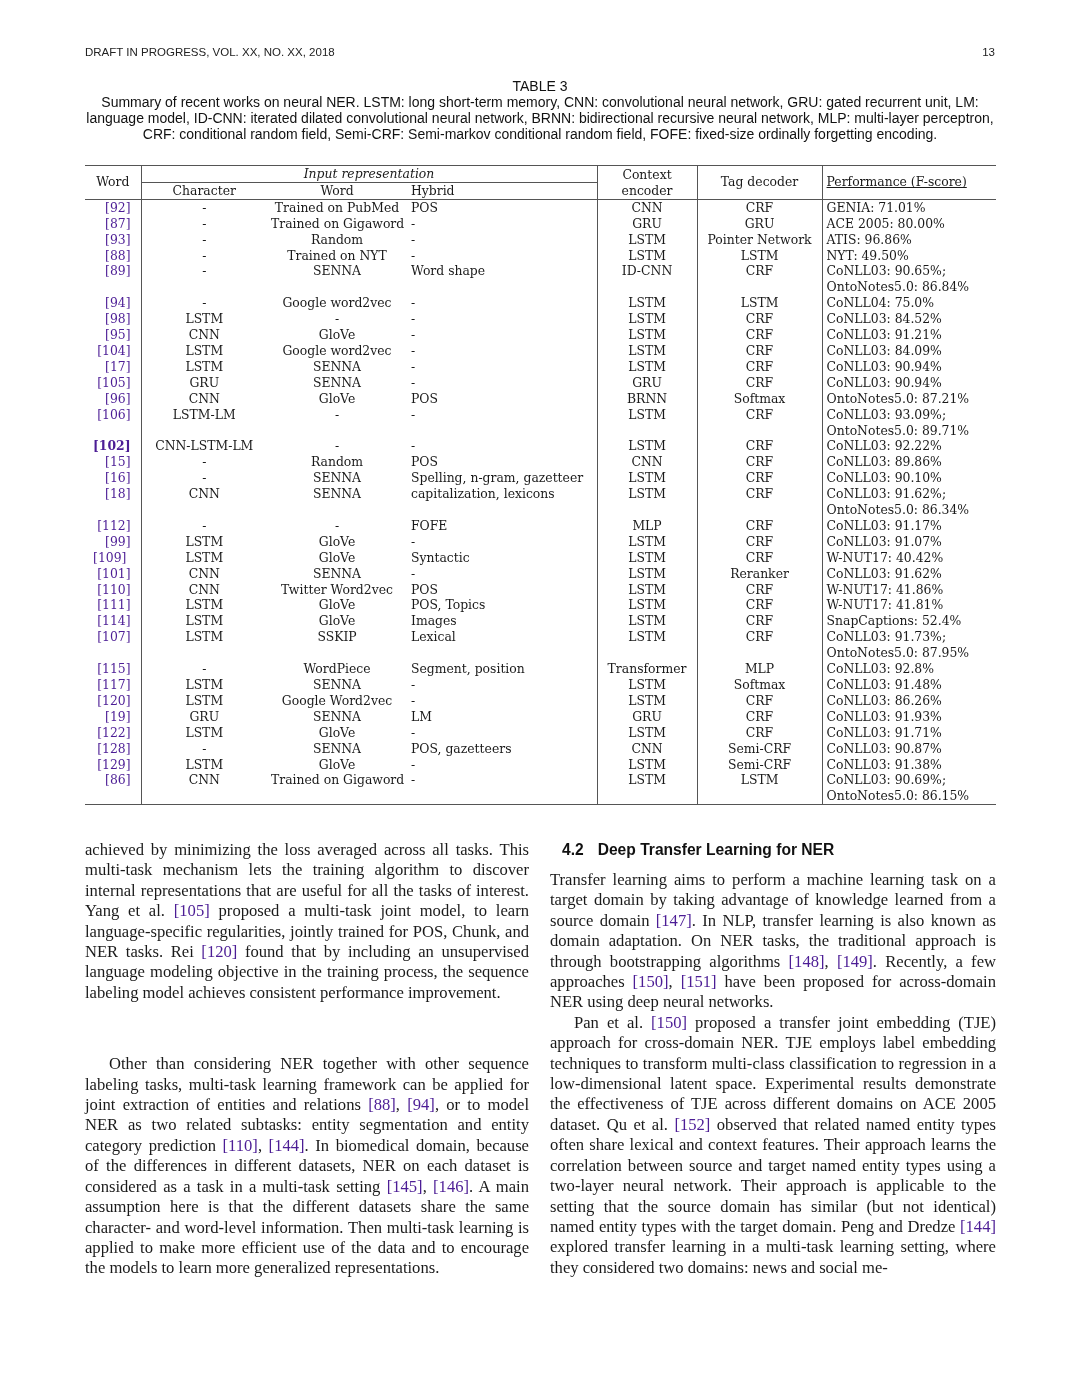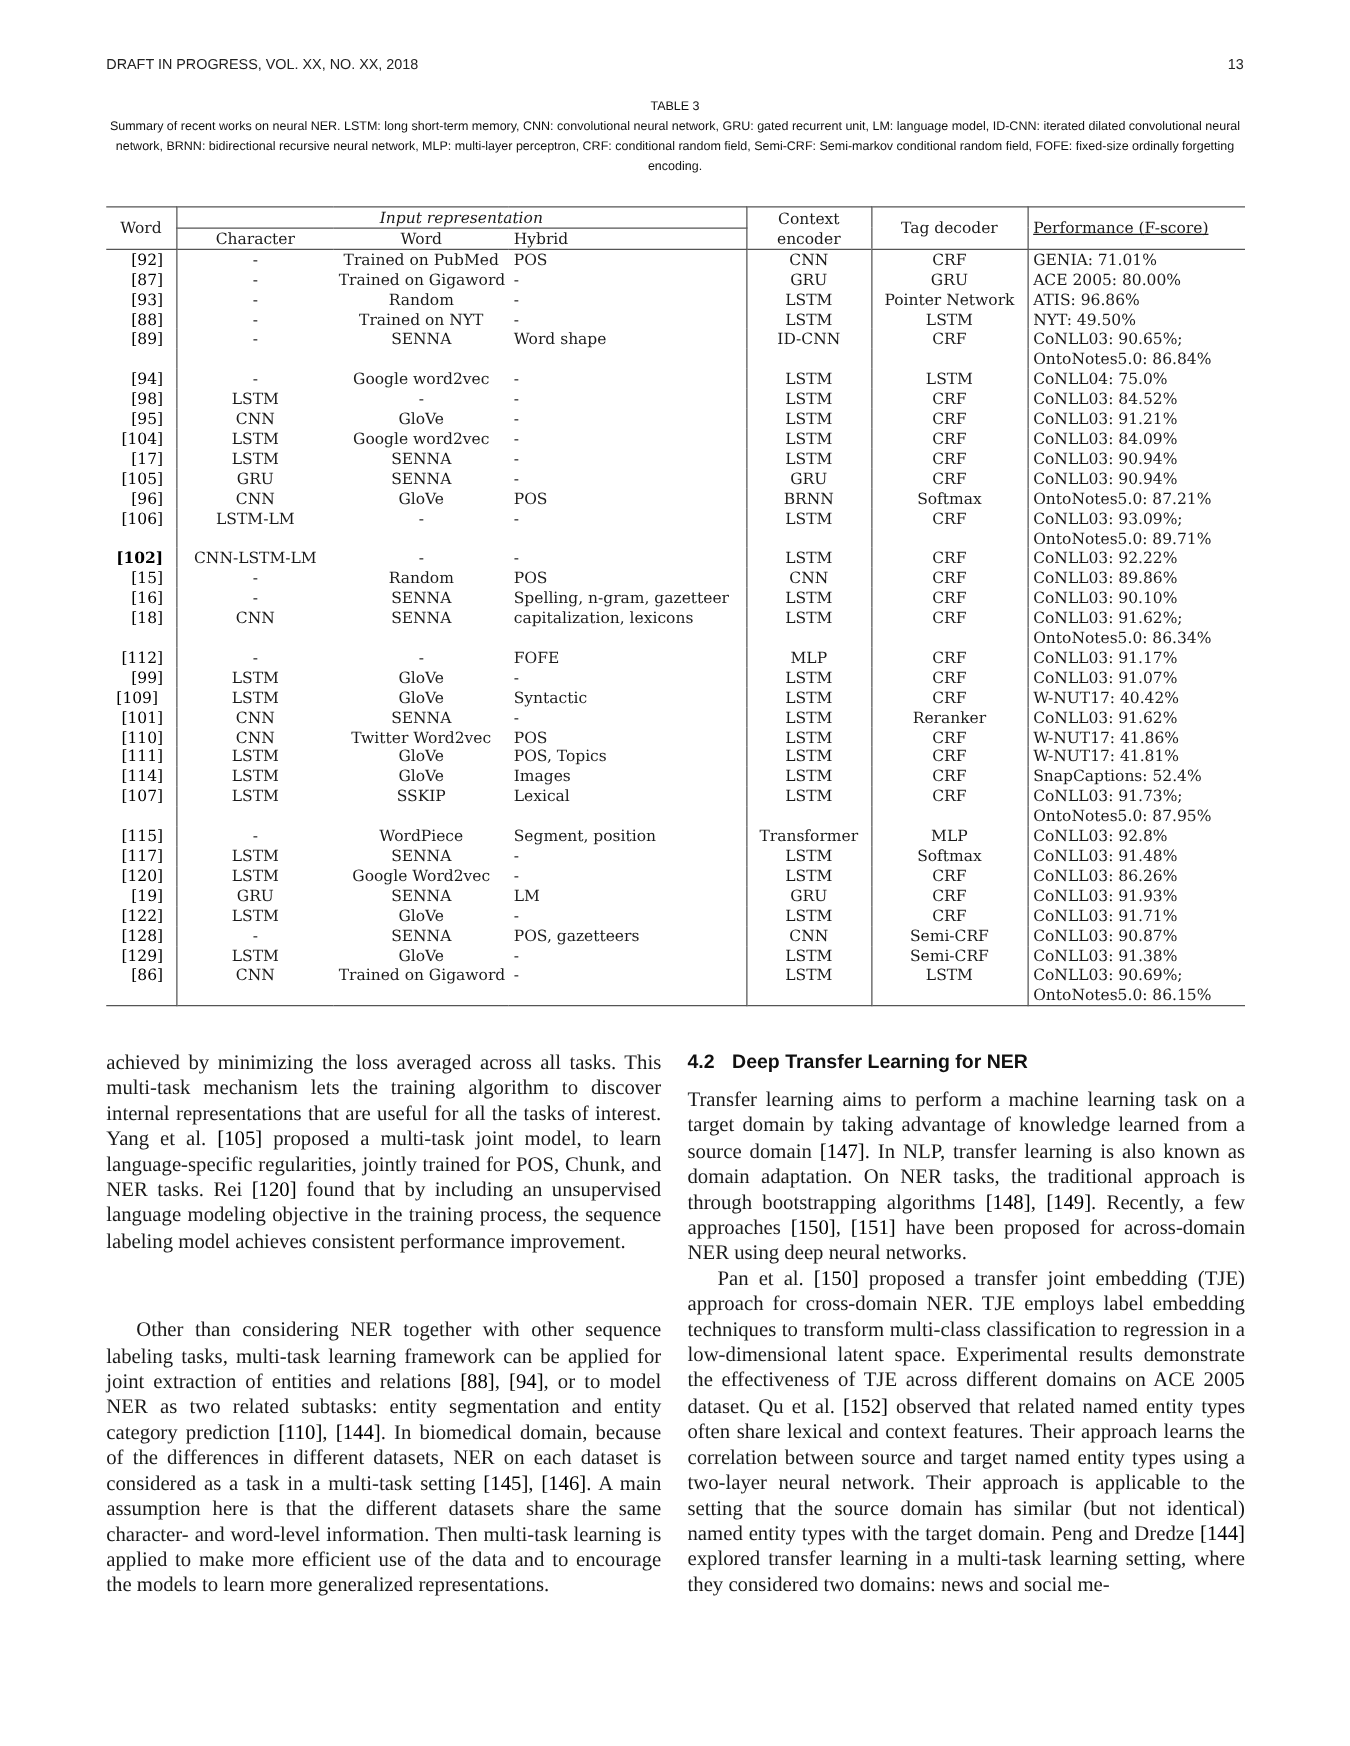--- a/index.html
+++ b/index.html
@@ -2,42 +2,42 @@
 <html><head>
 <meta charset="utf-8">
 <style>
   html, body { margin: 0; padding: 0; background: #ffffff; }
   body { width: 1080px; height: 1397px; position: relative; overflow: hidden; color: #1a1a1a; }
   .hdr { position: absolute; top: 46px; left: 85px; right: 85px; height: 18px;
          font-family: "Liberation Sans", sans-serif; font-size: 11.5px; color: #222; }
   .hdr .left { position: absolute; left: 0; top: 0; }
   .hdr .right { position: absolute; right: 0; top: 0; }
   .caption { position: absolute; top: 78px; left: 80px; width: 920px; text-align: center;
-             font-family: "Liberation Sans", sans-serif; font-size: 10px; line-height: 16px; color: #111; }
+             font-family: "Liberation Sans", sans-serif; font-size: 14px; line-height: 16px; color: #111; }
   .caption .label { display: block; }
   table.t3 { position: absolute; top: 165px; left: 85px; width: 911px;
              border-collapse: collapse; font-family: "DejaVu Serif", "Liberation Serif", serif;
              font-size: 12.4px; color: #1a1a1a; table-layout: fixed; }
   table.t3 td, table.t3 th { padding: 0 4px; height: 15.9px; line-height: 15.9px; white-space: nowrap; font-weight: normal; }
   table.t3 thead tr.top th { border-top: 1.3px solid #555; }
   table.t3 thead tr.sub th { border-bottom: 1.3px solid #555; }
   table.t3 tbody tr.last td { border-bottom: 1.3px solid #555; }
   .vr { border-right: 1.3px solid #555; }
   .c { text-align: center; }
   .l { text-align: left; }
-  .ref { color: #000000; }
+  .ref { color: #4c1d95; }
   .bold { font-weight: bold; }
   .sub-rule { border-bottom: 1px solid #555; font-style: italic; }
   .col1 { position: absolute; top: 840px; left: 85px; width: 444px; }
   .col2 { position: absolute; top: 840px; left: 550px; width: 446px; }
   .para { font-family: "Liberation Serif", serif; font-size: 16.6px; line-height: 20.4px; text-align: justify;
           margin: 0; color: #1a1a1a; hyphens: manual; }
   .indent { text-indent: 24px; }
   .sec-title { font-family: "Liberation Sans", sans-serif; font-weight: bold; font-size: 15.6px;
-               margin: 0 0 10px 0; line-height: 20px; color: #111; }
+               margin: 0 0 10px 12px; line-height: 20px; color: #111; }
   .sec-title .num { margin-right: 14px; }
 </style>
 </head>
 <body>
 
 <div class="hdr">
   <span class="left">DRAFT IN PROGRESS, VOL. XX, NO. XX,  2018</span>
   <span class="right">13</span>
 </div>
 

